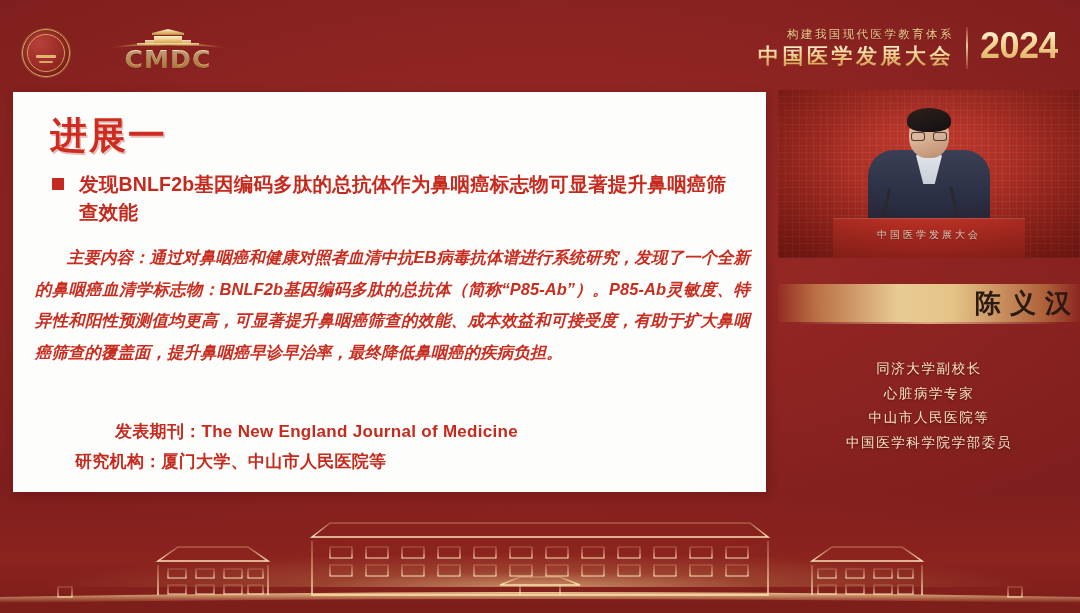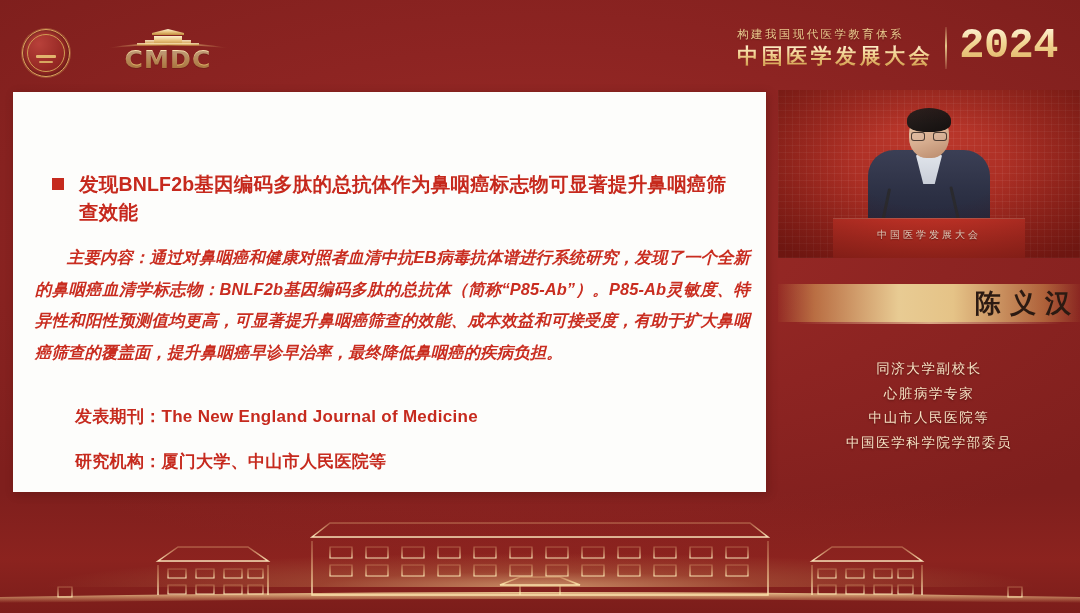--- a/index.html
+++ b/index.html
@@ -64,40 +64,40 @@
     -webkit-background-clip:text; background-clip:text;
     -webkit-text-fill-color:transparent;
     text-shadow:0 1px 0 rgba(90,25,20,.35);
   }
 
   
   .conf-mark{
     position:absolute; right:22px; top:22px; height:52px;
     display:flex; align-items:center; gap:12px;
   }
-  .conf-titles{ text-align:left; }
+  .conf-titles{ text-align:right; }
   .conf-sub{
     font-size:11.5px; letter-spacing:2.4px; color:#e9c98d;
     line-height:1.1; margin-bottom:3px; white-space:nowrap;
     text-shadow:0 1px 1px rgba(80,20,16,.6);
   }
   .conf-main{
     font-size:21px; font-weight:bold; letter-spacing:3.5px; white-space:nowrap;
     background:linear-gradient(to bottom,#fff3d4 0%,#f0cf8d 45%,#cf9847 100%);
     -webkit-background-clip:text; background-clip:text;
     -webkit-text-fill-color:transparent; color:#f0cf8d;
     line-height:1.15;
   }
   .conf-div{
     width:2px; height:42px; align-self:center;
     background:linear-gradient(to bottom,rgba(235,205,145,.15),#e5c689 45%,rgba(235,205,145,.15));
   }
   .conf-year{
-    font-family:Liberation Mono, monospace;
-    font-size:42px; font-weight:bold; letter-spacing:-0.5px;
+    font-family:Liberation Sans, sans-serif;
+    font-size:36px; font-weight:bold; letter-spacing:-0.5px;
     background:linear-gradient(to bottom,#fff6dc 0%,#f2d492 40%,#d7a24f 100%);
     -webkit-background-clip:text; background-clip:text;
     -webkit-text-fill-color:transparent; color:#f2d492;
     line-height:1; padding-bottom:4px;
   }
 
   
   .slide{
     position:absolute; left:13px; top:92px; width:753px; height:400px;
     background:#fdfdfb; z-index:5;
@@ -125,21 +125,21 @@
     position:absolute; left:22px; top:150px; width:715px;
     font-size:16.4px; font-weight:bold; line-height:1.92;
     color:#c92d20; text-align:justify; text-indent:32px;
     letter-spacing:.1px;
     font-style:italic;
   }
   .meta-line{
     position:absolute; left:62px;
     font-size:17px; font-weight:bold; color:#c62a1e; letter-spacing:.3px;
   }
-  .meta-journal{ top:313px; }
+  .meta-journal{ top:328px;margin-left:40px; }
   .meta-journal .en{ font-family:"Liberation Sans",sans-serif; }
   .meta-org{ top:358px; }
 
   
   .video{
     position:absolute; left:778px; top:90px; width:302px; height:168px;
     overflow:hidden; z-index:5;
     background:#a32a22;
   }
   .v-backdrop{
@@ -284,20 +284,21 @@
       <div class="conf-titles">
         <div class="conf-sub">构建我国现代医学教育体系</div>
         <div class="conf-main">中国医学发展大会</div>
       </div>
       <div class="conf-div"></div>
       <div class="conf-year">2024</div>
     </div>
   </div>
 
   <div class="slide">
+    <div class="slide-title">进展一</div>
 
     <div class="bullet-row">
       <span class="bullet-mark"></span>
       <span class="bullet-text">发现BNLF2b基因编码多肽的总抗体作为鼻咽癌标志物可显著提升鼻咽癌筛查效能</span>
     </div>
 
     <div class="body-para">主要内容：通过对鼻咽癌和健康对照者血清中抗EB病毒抗体谱进行系统研究，发现了一个全新的鼻咽癌血清学标志物：BNLF2b基因编码多肽的总抗体（简称“P85-Ab”）。P85-Ab灵敏度、特异性和阳性预测值均更高，可显著提升鼻咽癌筛查的效能、成本效益和可接受度，有助于扩大鼻咽癌筛查的覆盖面，提升鼻咽癌早诊早治率，最终降低鼻咽癌的疾病负担。</div>
 
     <div class="meta-line meta-journal">
       <span>发表期刊：</span><span class="en">The New England Journal of Medicine</span>

